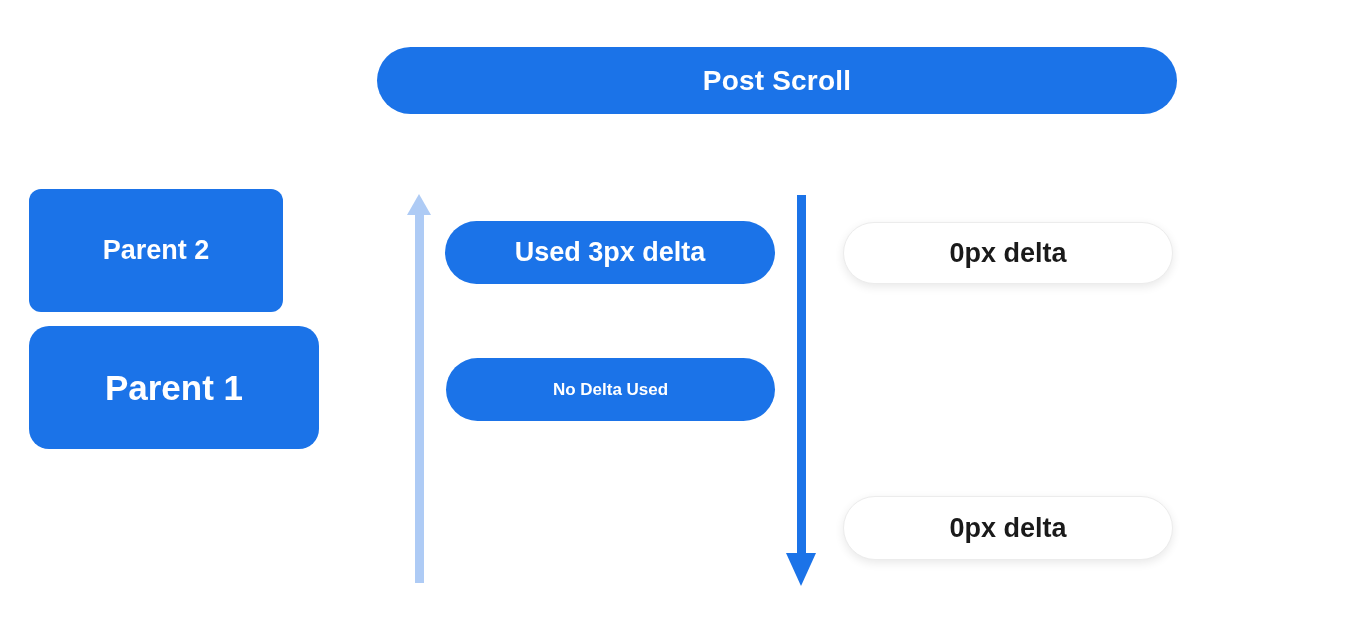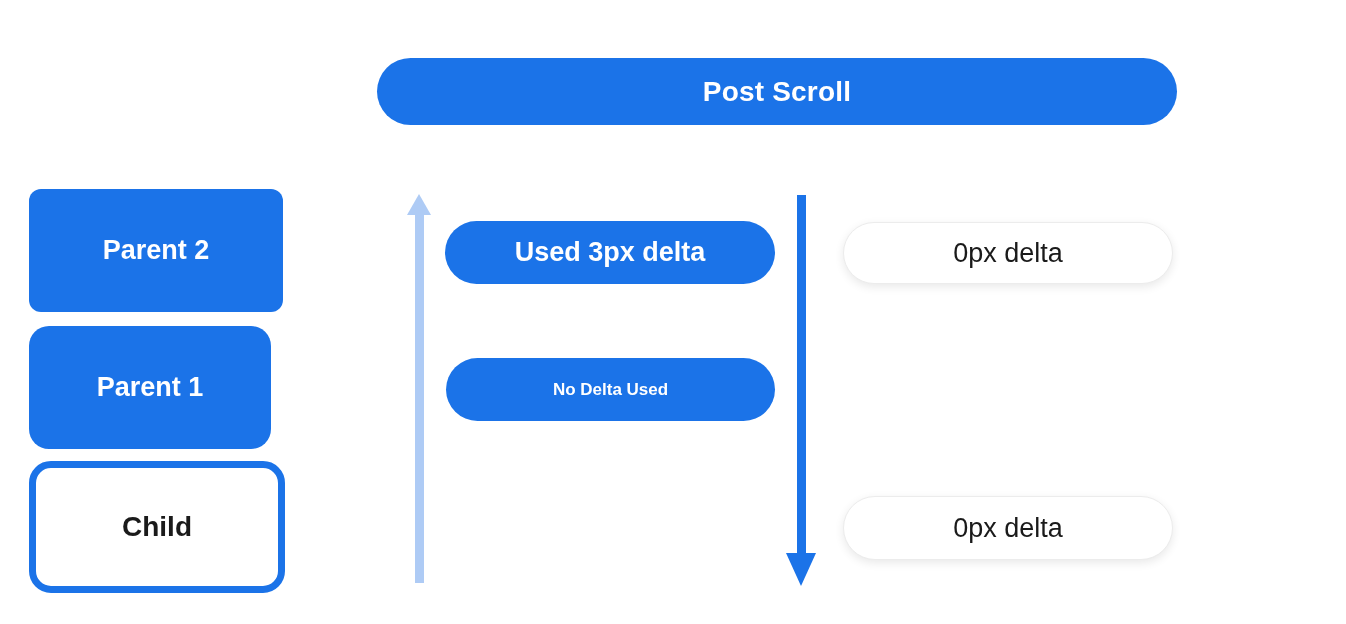--- a/index.html
+++ b/index.html
@@ -28,32 +28,32 @@
     text-align:center;
   }
   .blue{
     background:var(--primary-blue);
     color:var(--text-light);
     font-weight:bold;
   }
   .white-pill{
     background:#ffffff;
     color:var(--text-dark);
-    font-weight:400;
+    font-weight:700;
     border:1px solid var(--pill-border);
     box-shadow:0 3px 10px rgba(0,0,0,0.09);
   }
   
   .header-pill{
-    left:377px; top:58px; width:800px; height:67px;
+    left:377px; top:47px; width:800px; height:67px;
     border-radius:34px; font-size:28px; letter-spacing:.2px;
   }
   
   .parent2{ left:29px; top:189px; width:254px; height:123px; border-radius:12px; font-size:27px;}
-  .parent1{ left:29px; top:326px; width:242px; height:123px; border-radius:20px; font-size:27px;}
+  .parent1{ left:29px; top:326px; width:290px; height:123px; border-radius:20px; font-size:35px;}
   .child{
     left:29px; top:461px; width:256px; height:132px;
     border-radius:22px; font-size:28px; font-weight:600;
     background:#ffffff; color:var(--text-dark);
     border:7px solid var(--primary-blue);
   }
   
   .used-delta{ left:445px; top:221px; width:330px; height:63px; border-radius:32px; font-size:27px;}
   .no-delta{  left:446px; top:358px; width:329px; height:63px; border-radius:32px; font-size:17px;}
   
@@ -92,21 +92,20 @@
 <body>
 
 <div class="canvas">
 
   <div class="pill blue header-pill">Post Scroll</div>
 
   <div class="box blue parent2">Parent 2</div>
 
   <div class="box blue parent1">Parent 1</div>
 
-  <div class="box child">Child</div>
 
   <div class="arrow arrow-up">
     <div class="head"></div>
     <div class="shaft"></div>
   </div>
 
   <div class="arrow arrow-down">
     <div class="shaft"></div>
     <div class="head"></div>
   </div>

